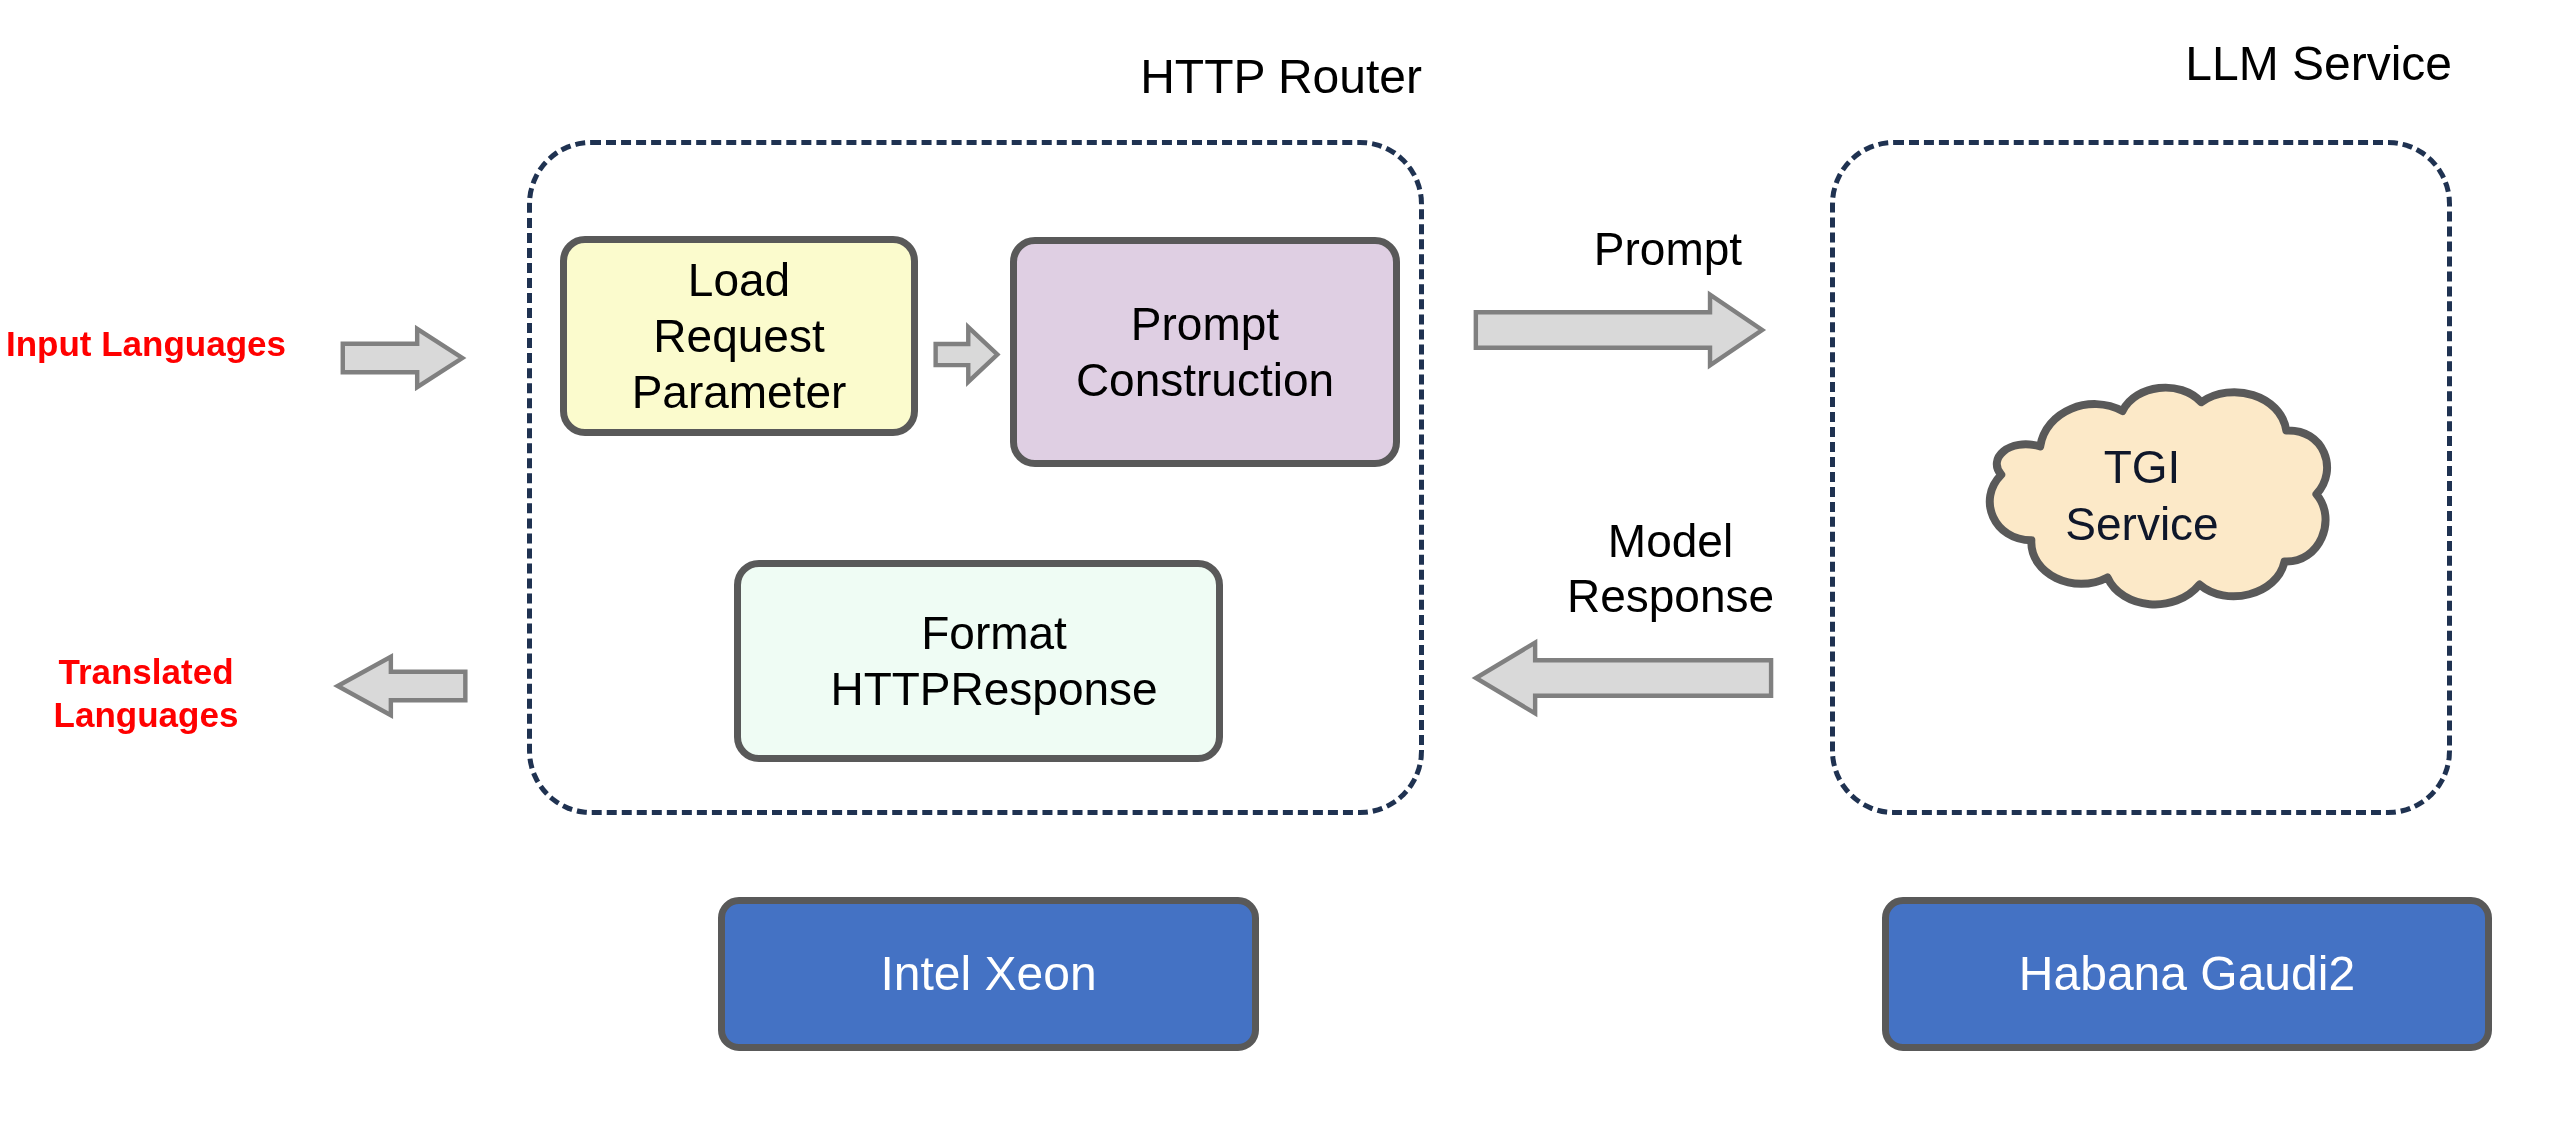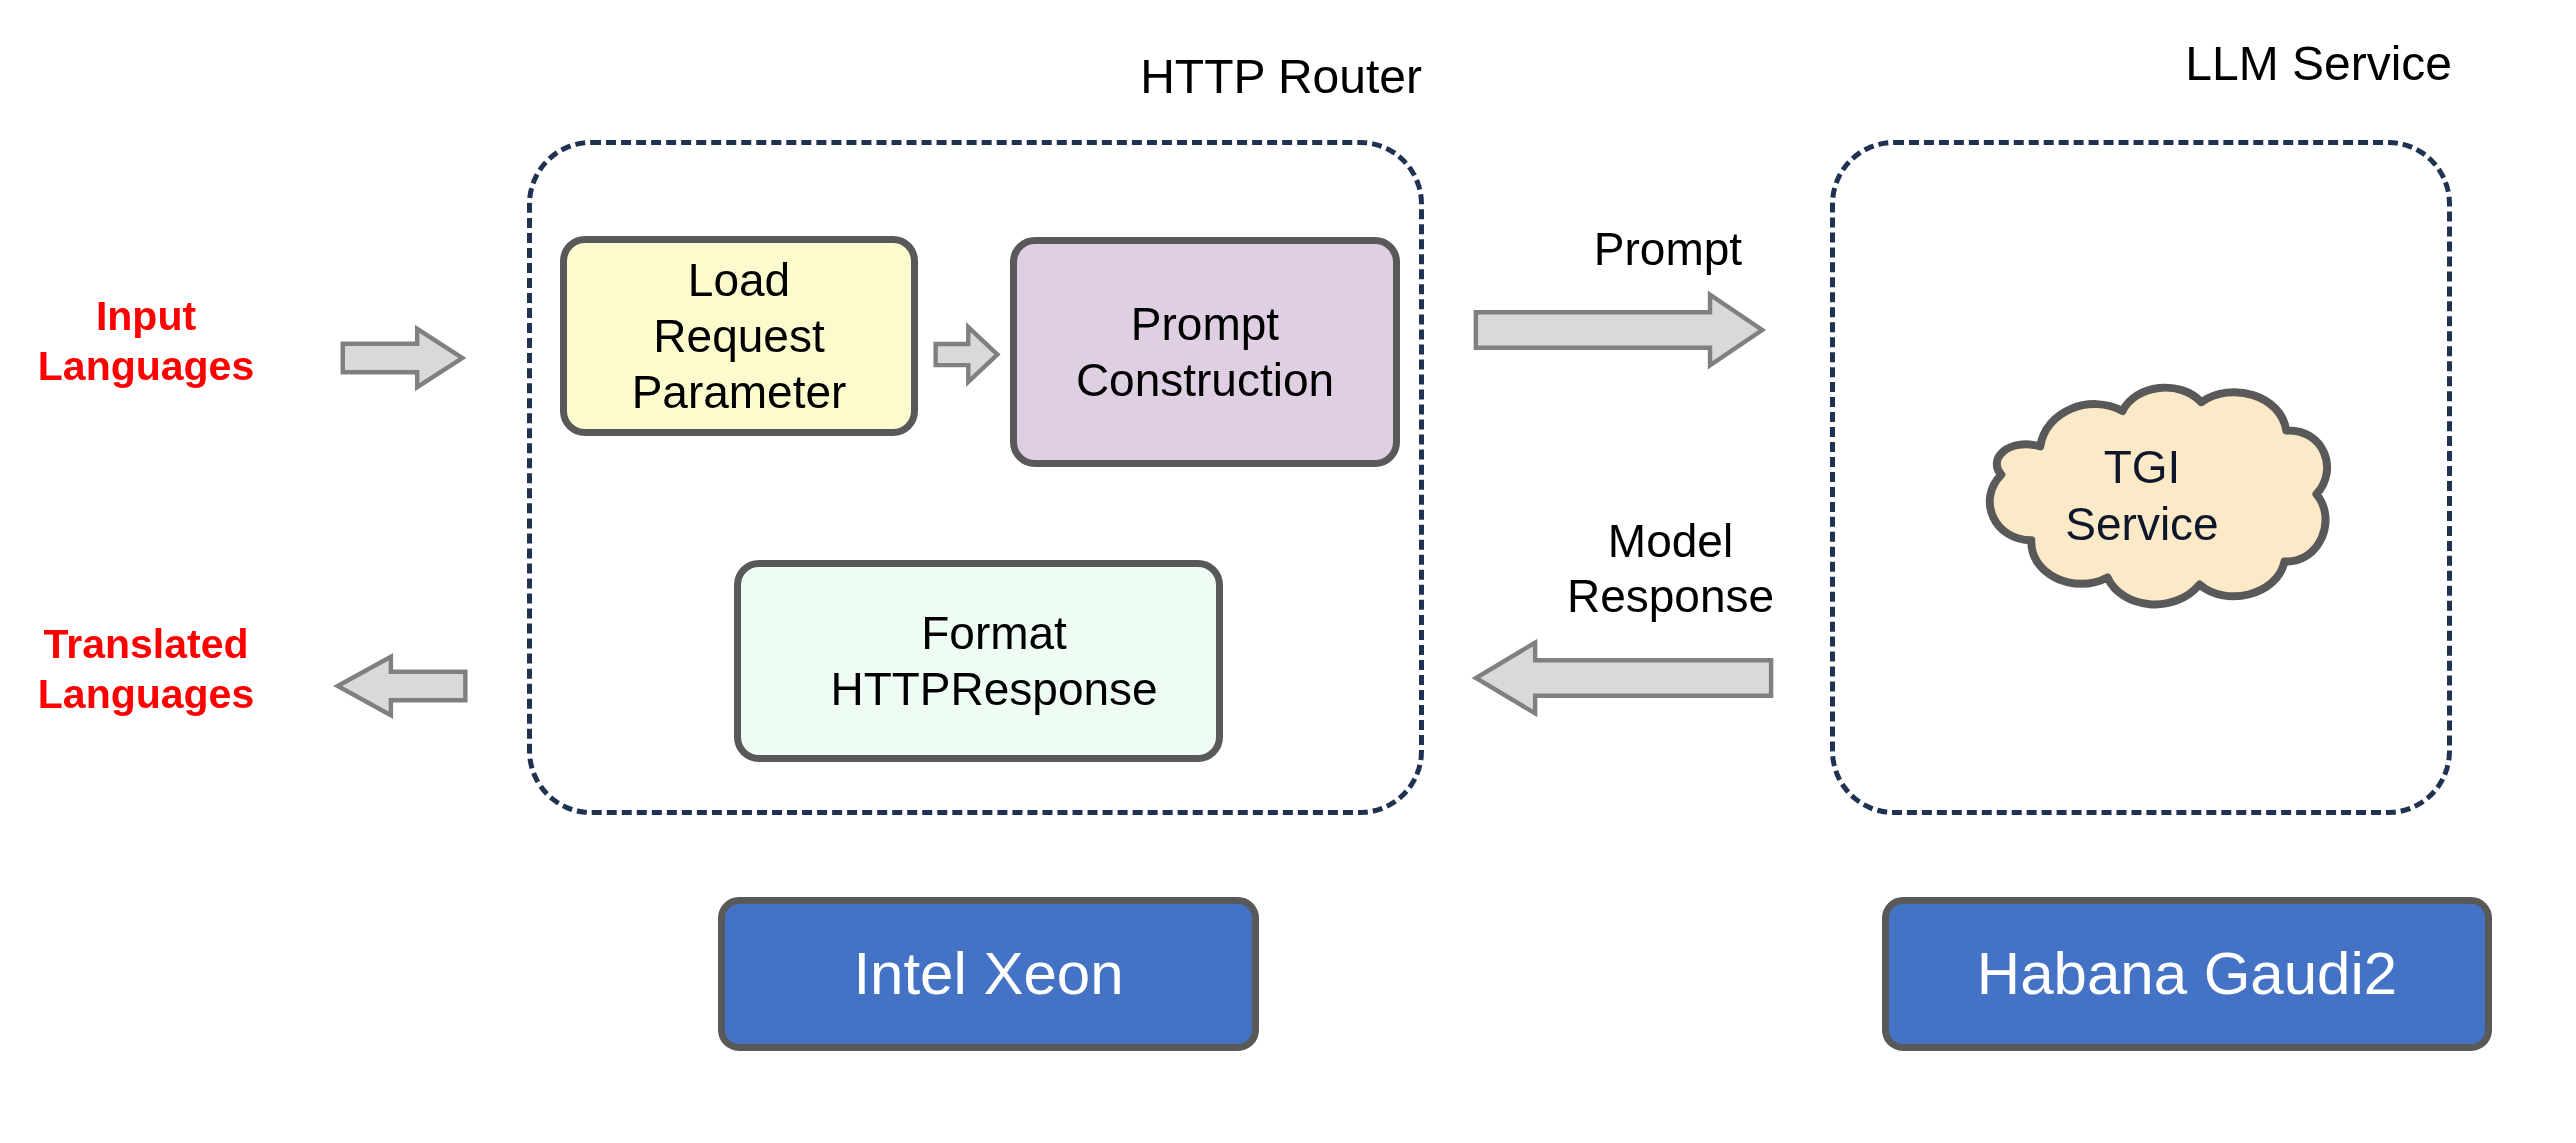--- a/index.html
+++ b/index.html
@@ -57,31 +57,32 @@
   
   .hw-box {
     border: 7px solid #595959;
     border-radius: 21px;
     background: #4472C4;
     color: #ffffff;
     display: flex;
     align-items: center;
     justify-content: center;
     text-align: left;
-    font-size: 60px;
+    font-size: 48px;
     line-height: 1.1;
   }
 
   
   .edge-label {
     color: #FF0000;
     font-weight: bold;
-    font-size: 41px;
+    font-size: 35px;
     line-height: 1.22;
     text-align: center;
+    margin-top: 32px;
   }
 
   
   .flow-label {
     color: #000000;
     font-size: 46px;
     line-height: 1.2;
     text-align: center;
     white-space: pre-line;
   }

